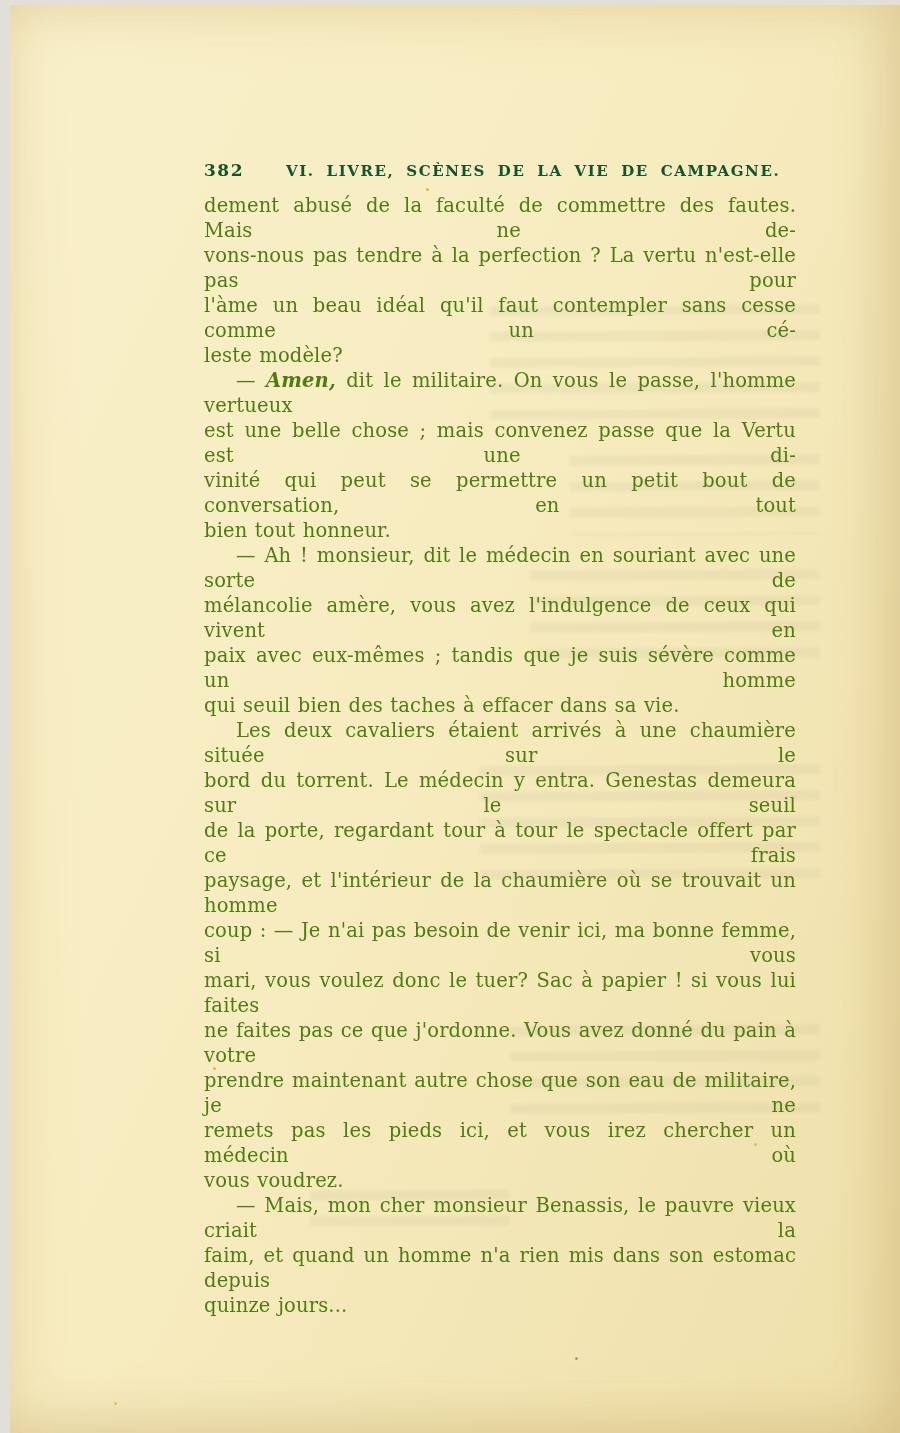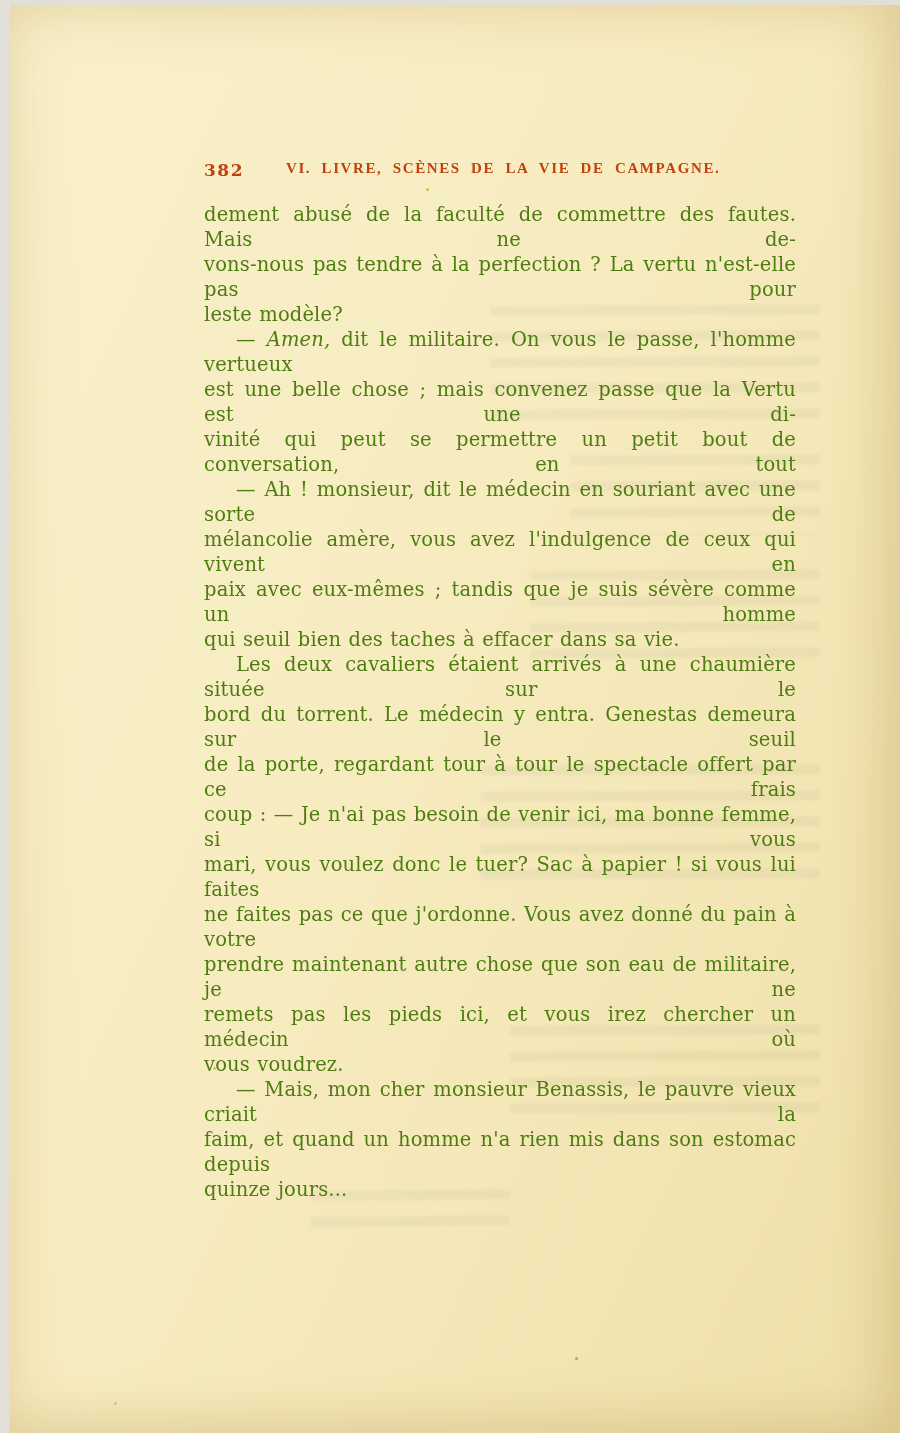--- a/index.html
+++ b/index.html
@@ -12,38 +12,37 @@
   .paper{
     position:absolute;left:10px;top:5px;right:0;bottom:0;
     background:linear-gradient(115deg,#f9f0cb 0%,#f7ecc0 45%,#f2e4b2 80%,#eedfa9 100%);
     box-shadow:inset 0 0 70px rgba(190,160,90,.20), inset -24px 0 46px rgba(175,145,75,.14),
                inset 0 -18px 40px rgba(185,155,85,.10);
   }
   .textblock{
     position:absolute;left:204px;top:160px;width:592px;
   }
   .pagehead{
-    display:flex;align-items:flex-start;
-    color:#c2410c;margin-bottom:22px;
+    display:flex;align-items:flex-end;
+    color:#14532d;margin-bottom:13px;
   }
   .pgnum{
     font-size:17px;font-weight:700;letter-spacing:1.5px;margin-right:42px;
   }
   .runtitle{
     font-size:15px;font-weight:700;letter-spacing:1.6px;word-spacing:5px;
     white-space:nowrap;
-    font-family:Liberation Serif, serif;
   }
   .ln{
     font-size:19.5px;line-height:25px;color:#4d7c0f;
     text-align:justify;letter-spacing:.15px;word-spacing:1px;
   }
   .ln.j{text-align-last:justify;}
   .ln.ind{text-indent:32px;}
-  .ln em{font-style:italic;}
+  .ln em{font-style:italic;font-weight:bold;}
   
   .bleed{
     position:absolute;opacity:.055;filter:blur(1.6px);pointer-events:none;
     background:repeating-linear-gradient(180deg,#5d6352 0 10px,transparent 10px 26px);
     transform:skewY(-.3deg);
   }
   .b1{left:480px;top:300px;width:330px;height:120px;}
   .b2{left:560px;top:450px;width:250px;height:80px;}
   .b3{left:520px;top:565px;width:290px;height:100px;}
   .b4{left:470px;top:760px;width:340px;height:120px;}
@@ -77,40 +76,43 @@
 <div class="textblock">
 
   <div class="pagehead">
     <span class="pgnum">382</span>
     <span class="runtitle">VI. LIVRE, SCÈNES DE LA VIE DE CAMPAGNE.</span>
   </div>
 
   <div>
     <div class="ln j">dement abusé de la faculté de commettre des fautes. Mais ne de-</div>
     <div class="ln j">vons-nous pas tendre à la perfection ? La vertu n'est-elle pas pour</div>
+    <div class="ln j">l'àme un beau idéal qu'il faut contempler sans cesse comme un cé-</div>
     <div class="ln">leste modèle?</div>
   </div>
 
   <div>
     <div class="ln j ind"><span>— </span><em>Amen,</em><span> dit le militaire. On vous le passe, l'homme vertueux</span></div>
     <div class="ln j">est une belle chose ; mais convenez passe que la Vertu est une di-</div>
     <div class="ln j">vinité qui peut se permettre un petit bout de conversation, en tout</div>
+    <div class="ln">bien tout honneur.</div>
   </div>
 
   <div>
     <div class="ln j ind">— Ah ! monsieur, dit le médecin en souriant avec une sorte de</div>
     <div class="ln j">mélancolie amère, vous avez l'indulgence de ceux qui vivent en</div>
     <div class="ln j">paix avec eux-mêmes ; tandis que je suis sévère comme un homme</div>
     <div class="ln">qui seuil bien des taches à effacer dans sa vie.</div>
   </div>
 
   <div>
     <div class="ln j ind">Les deux cavaliers étaient arrivés à une chaumière située sur le</div>
     <div class="ln j">bord du torrent. Le médecin y entra. Genestas demeura sur le seuil</div>
     <div class="ln j">de la porte, regardant tour à tour le spectacle offert par ce frais</div>
+    <div class="ln j">paysage, et l'intérieur de la chaumière où se trouvait un homme</div>
     <div class="ln j">coup : — Je n'ai pas besoin de venir ici, ma bonne femme, si vous</div>
     <div class="ln j">mari, vous voulez donc le tuer? Sac à papier ! si vous lui faites</div>
     <div class="ln j">ne faites pas ce que j'ordonne. Vous avez donné du pain à votre</div>
     <div class="ln j">prendre maintenant autre chose que son eau de militaire, je ne</div>
     <div class="ln j">remets pas les pieds ici, et vous irez chercher un médecin où</div>
     <div class="ln">vous voudrez.</div>
   </div>
 
   <div>
     <div class="ln j ind">— Mais, mon cher monsieur Benassis, le pauvre vieux criait la</div>

